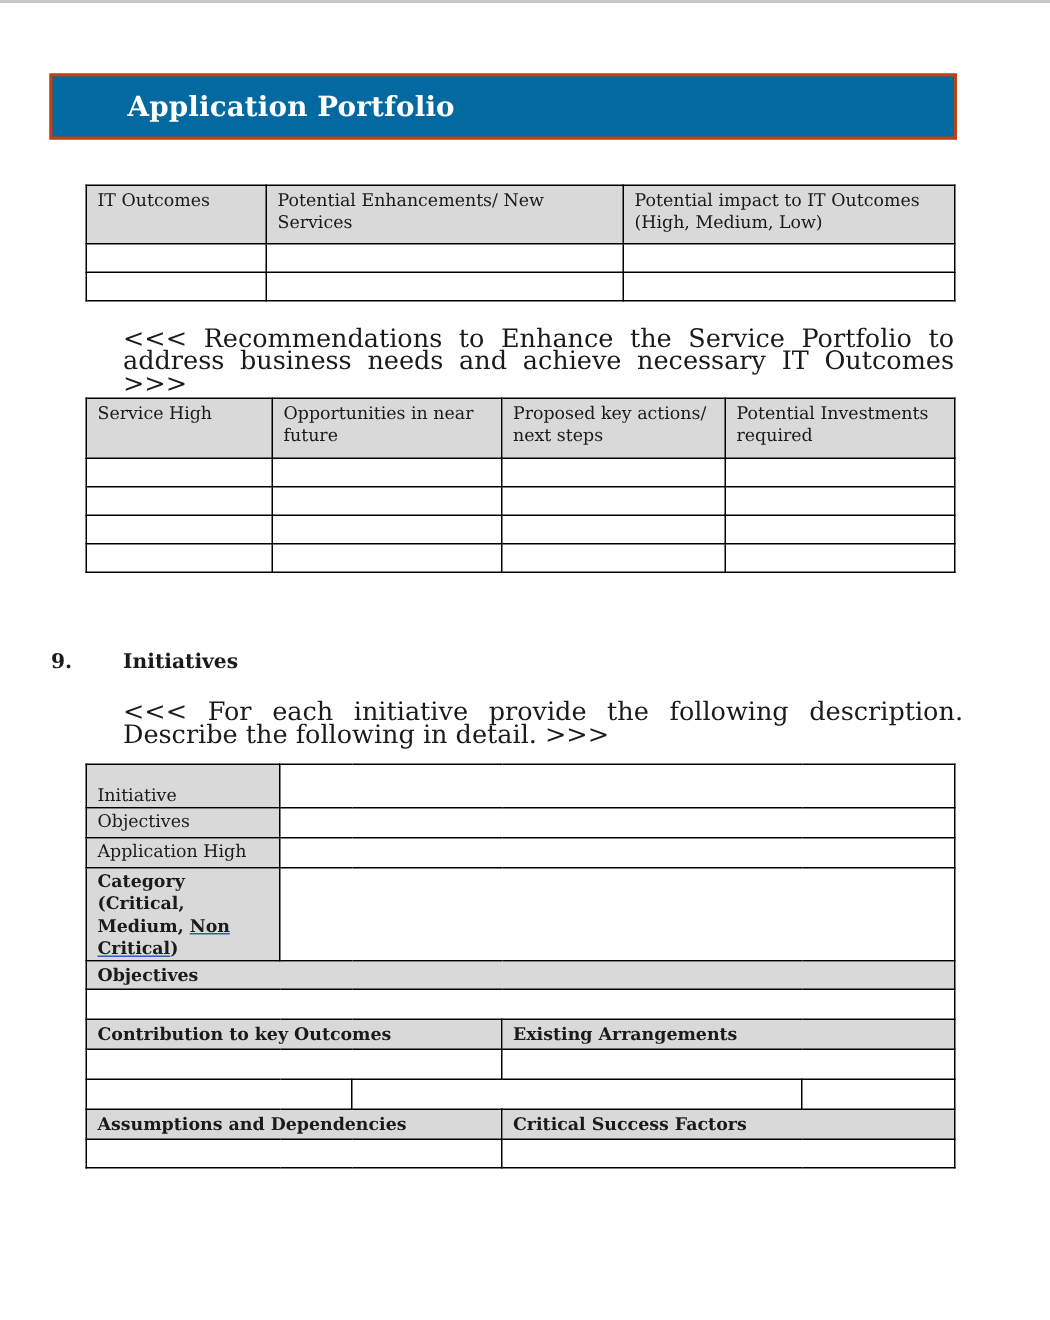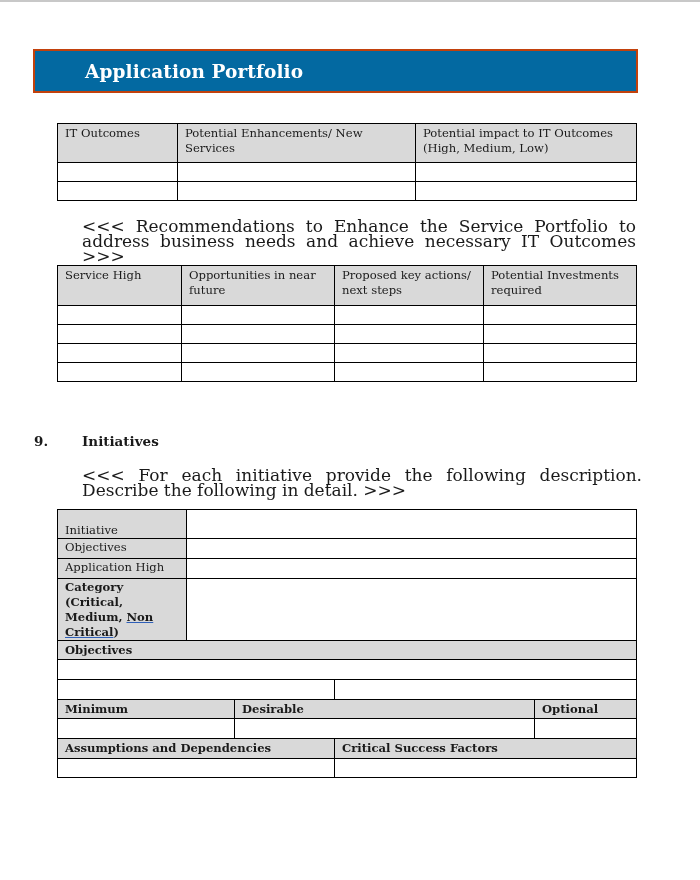--- a/index.html
+++ b/index.html
@@ -144,27 +144,26 @@
     <td class="h" style="padding-top:1px;font-weight:bold;"><span>Category (Critical, Medium, </span><span class="spell">Non Critical</span><span>)</span></td>
     <td colspan="4"></td>
   </tr>
   <tr style="height:19px;">
     <td colspan="5" class="h c">Objectives</td>
   </tr>
   <tr style="height:20px;">
     <td colspan="5"></td>
   </tr>
   <tr style="height:20px;">
+    <td colspan="3" class="h c">Contribution to key Outcomes</td>
+    <td colspan="2" class="h c">Existing Arrangements</td>
+  </tr>
+  <tr style="height:20px;">
     <td colspan="3"></td>
     <td colspan="2"></td>
-  </tr>
-  <tr style="height:19px;">
-    <td colspan="2" class="h c">Minimum</td>
-    <td colspan="2" class="h c">Desirable</td>
-    <td class="h c">Optional</td>
   </tr>
   <tr style="height:20px;">
     <td colspan="2"></td>
     <td colspan="2"></td>
     <td></td>
   </tr>
   <tr style="height:20px;">
     <td colspan="3" class="h c">Assumptions and Dependencies</td>
     <td colspan="2" class="h c">Critical Success Factors</td>
   </tr>

